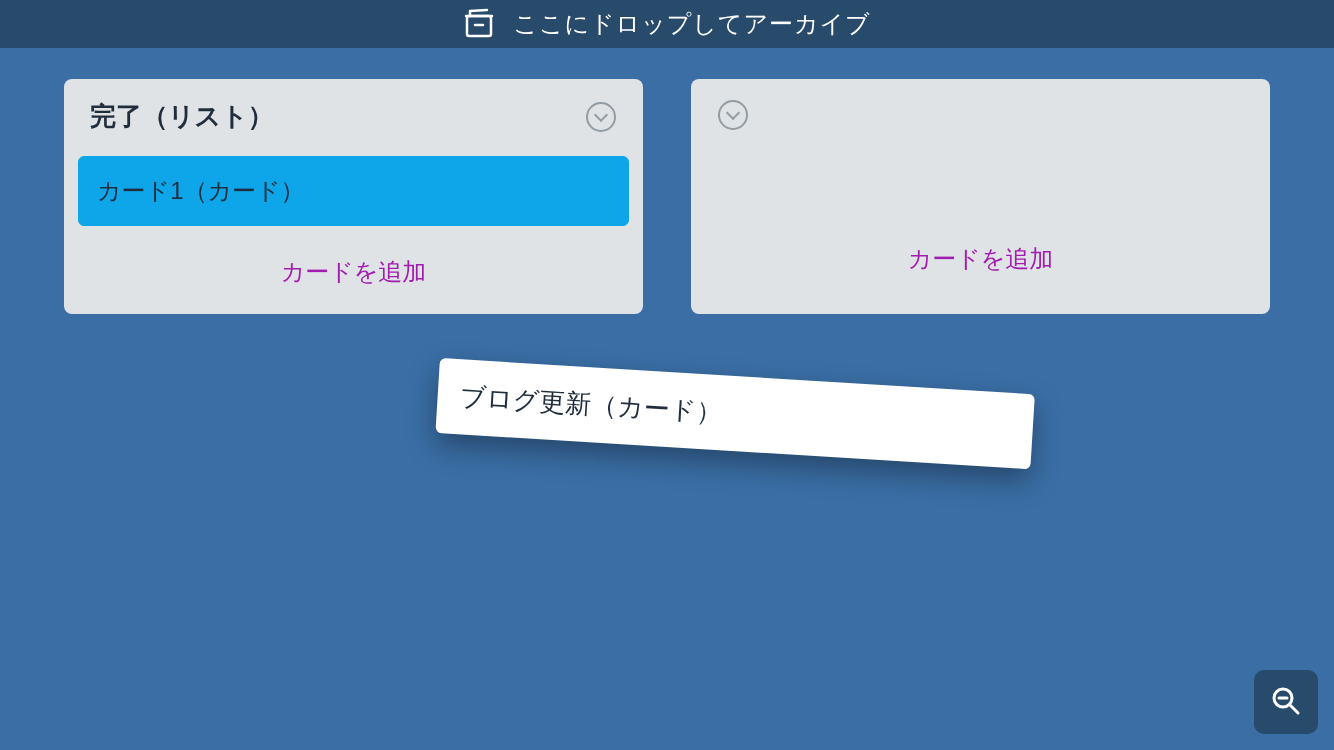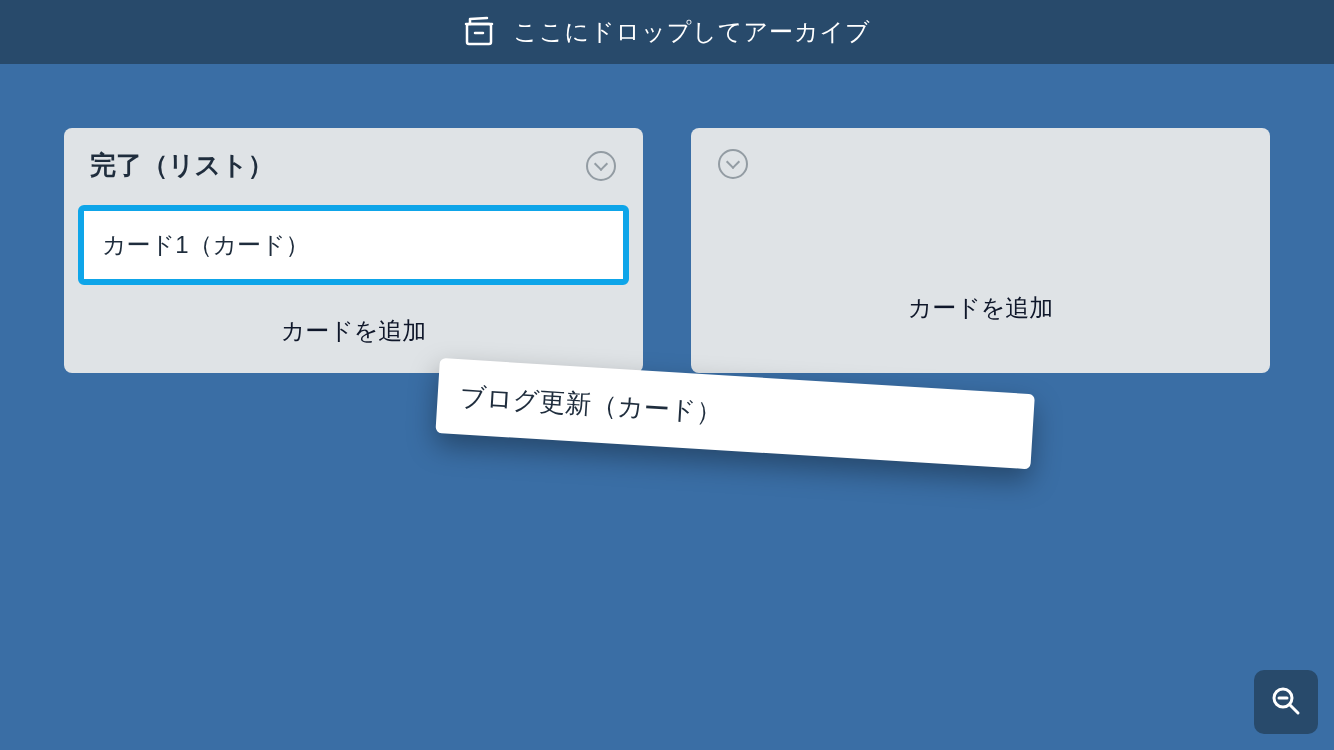--- a/index.html
+++ b/index.html
@@ -10,40 +10,40 @@
     body {
       width: 1334px;
       height: 750px;
       background: #3a6ea5;
       font-family: -apple-system, BlinkMacSystemFont, "Segoe UI", "Hiragino Sans", "Hiragino Kaku Gothic ProN", Meiryo, sans-serif;
       overflow: hidden;
       position: relative;
     }
     .archive-banner {
       width: 100%;
-      height: 64px;
+      height: 48px;
       background: #284a6b;
       display: flex;
       align-items: center;
       justify-content: center;
       gap: 18px;
     }
     .archive-banner-text {
       color: #ffffff;
       font-size: 24px;
       letter-spacing: 1px;
     }
     .archive-icon {
       width: 32px;
       height: 32px;
     }
     .board {
       display: flex;
       gap: 48px;
-      padding: 64px 64px;
+      padding: 31px 64px;
     }
     .list {
       width: 620px;
       background: #dfe3e6;
       border-radius: 8px;
       padding: 20px 12px 16px 12px;
     }
     .list-header {
       display: flex;
       align-items: center;
@@ -76,34 +76,34 @@
     }
     .chevron-down {
       width: 10px;
       height: 10px;
       border-right: 2.5px solid #939ca3;
       border-bottom: 2.5px solid #939ca3;
       transform: rotate(45deg);
       margin-top: -4px;
     }
     .card {
-      background: #ffffff;
+      background: #0ea5e9;
       border-radius: 6px;
       padding: 18px 18px;
       margin: 0 2px 10px 2px;
-      border: 6px solid #0ea5e9;
+      border: 1px solid #0ea5e9;
       color: #1f2d3d;
       font-size: 24px;
       cursor: pointer;
     }
     .add-card-btn {
       width: 100%;
       text-align: center;
       padding: 20px 0 10px 0;
-      color: #0f172a;
+      color: #a21caf;
       font-size: 24px;
       border: none;
       background: transparent;
       cursor: pointer;
     }
     .dragging-card {
       position: absolute;
       left: 440px;
       top: 358px;
       width: 596px;

